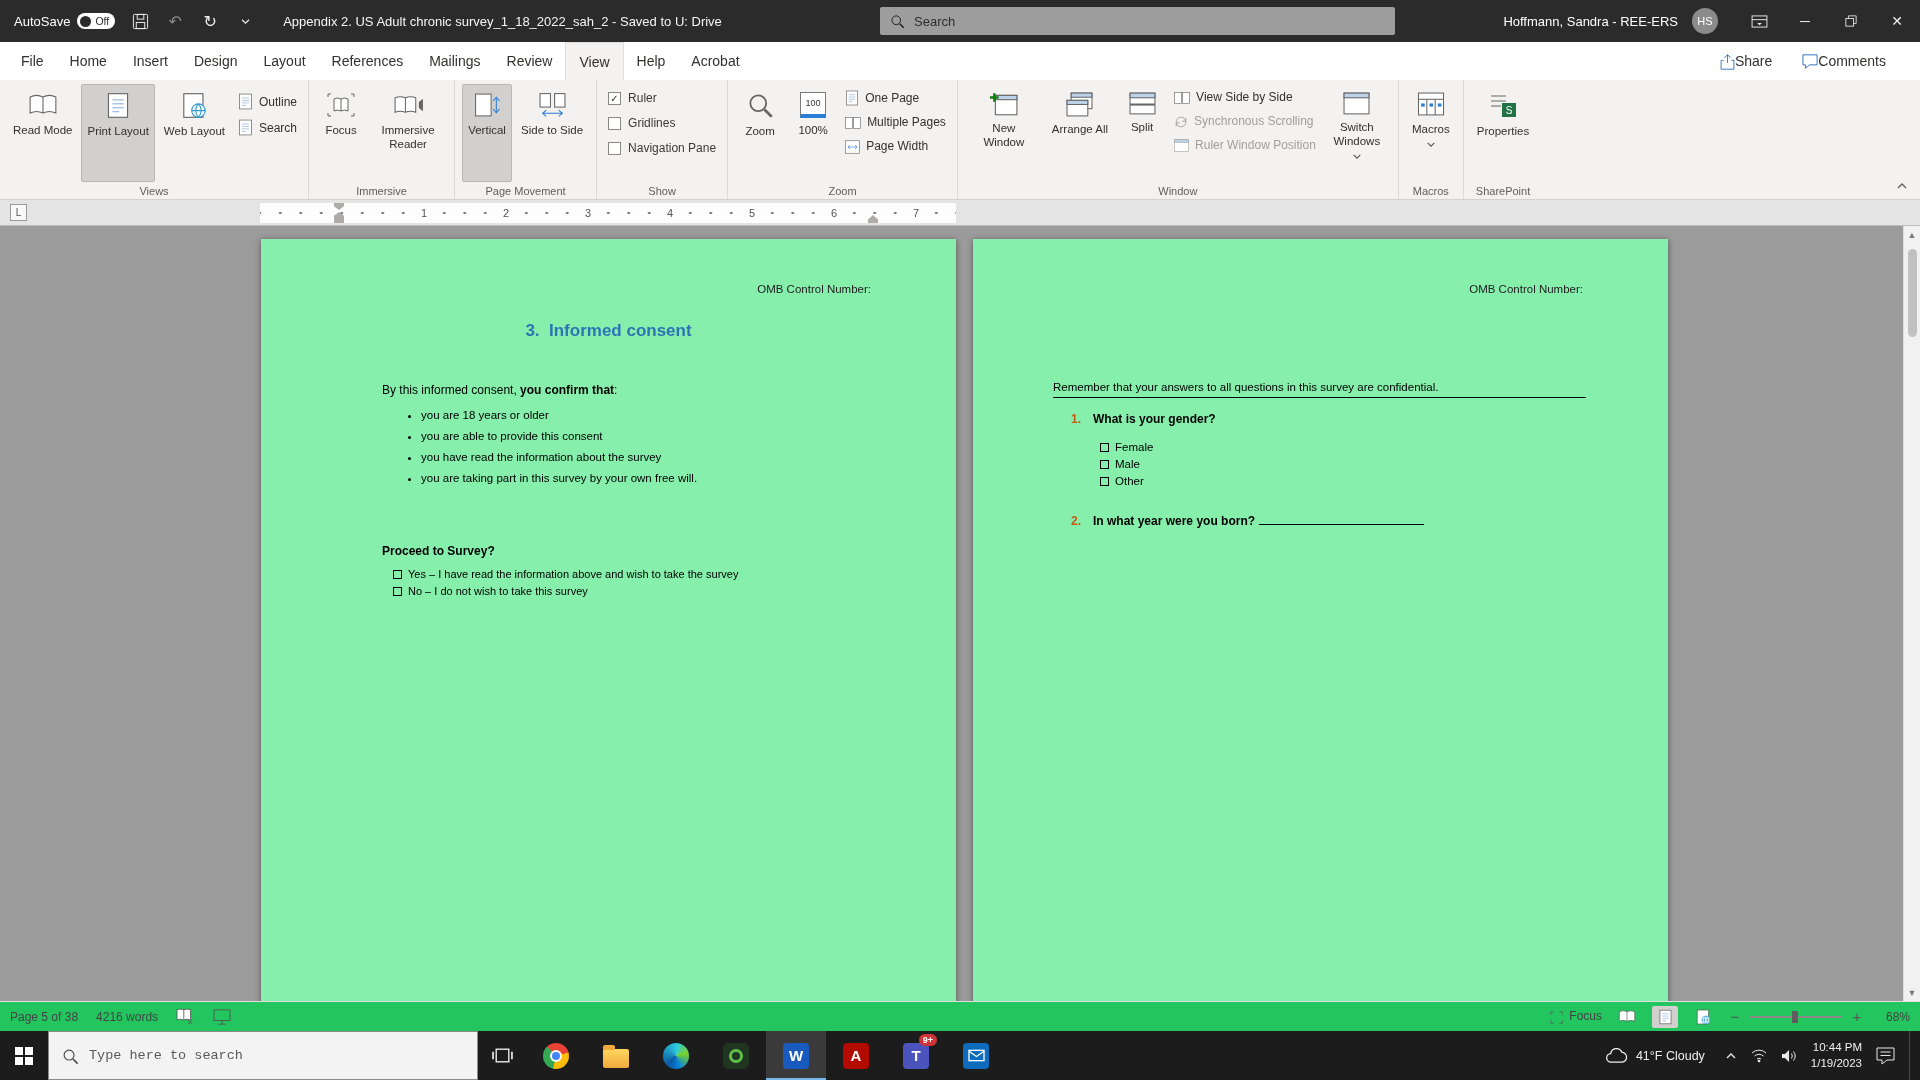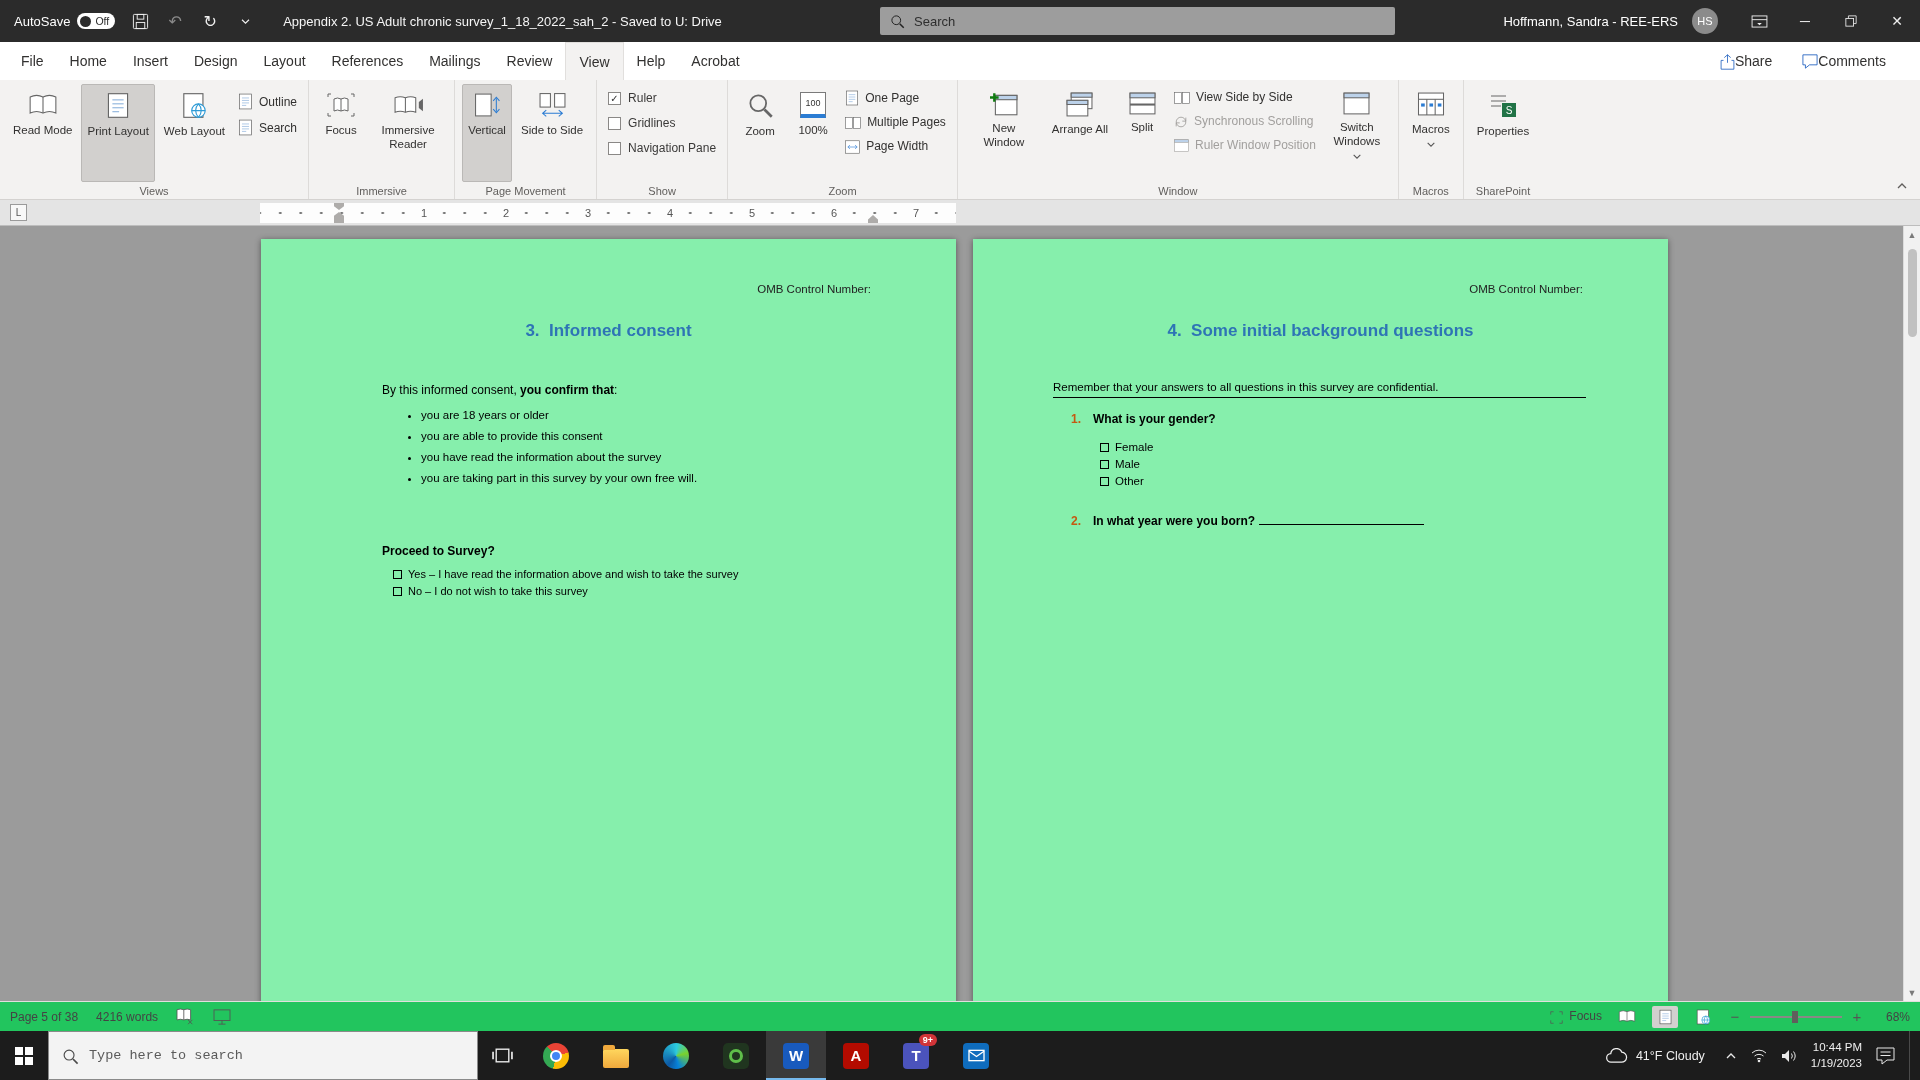--- a/index.html
+++ b/index.html
@@ -608,21 +608,20 @@
           <span>Yes – I have read the information above and wish to take the survey</span>
         </div>
       <div class="opt" style="top:346px">
           <span class="cb"></span>
           <span>No – I do not wish to take this survey</span>
         </div>
     </div>
 
     <div class="page page2">
       <div class="omb">OMB Control Number:</div>
-      <div class="heading">4.  Some initial background questions</div>
       <p class="confidential">Remember that your answers to all questions in this survey are confidential.</p>
       <div class="q" style="top:173px;left:98px">
           <span class="qnum">1.</span>
           <span class="qtext">What is your gender?</span>
         </div>
       <div class="gopt" style="top:202px">
           <span class="cb"></span>
           <span>Female</span>
         </div>
       <div class="gopt" style="top:219px">

